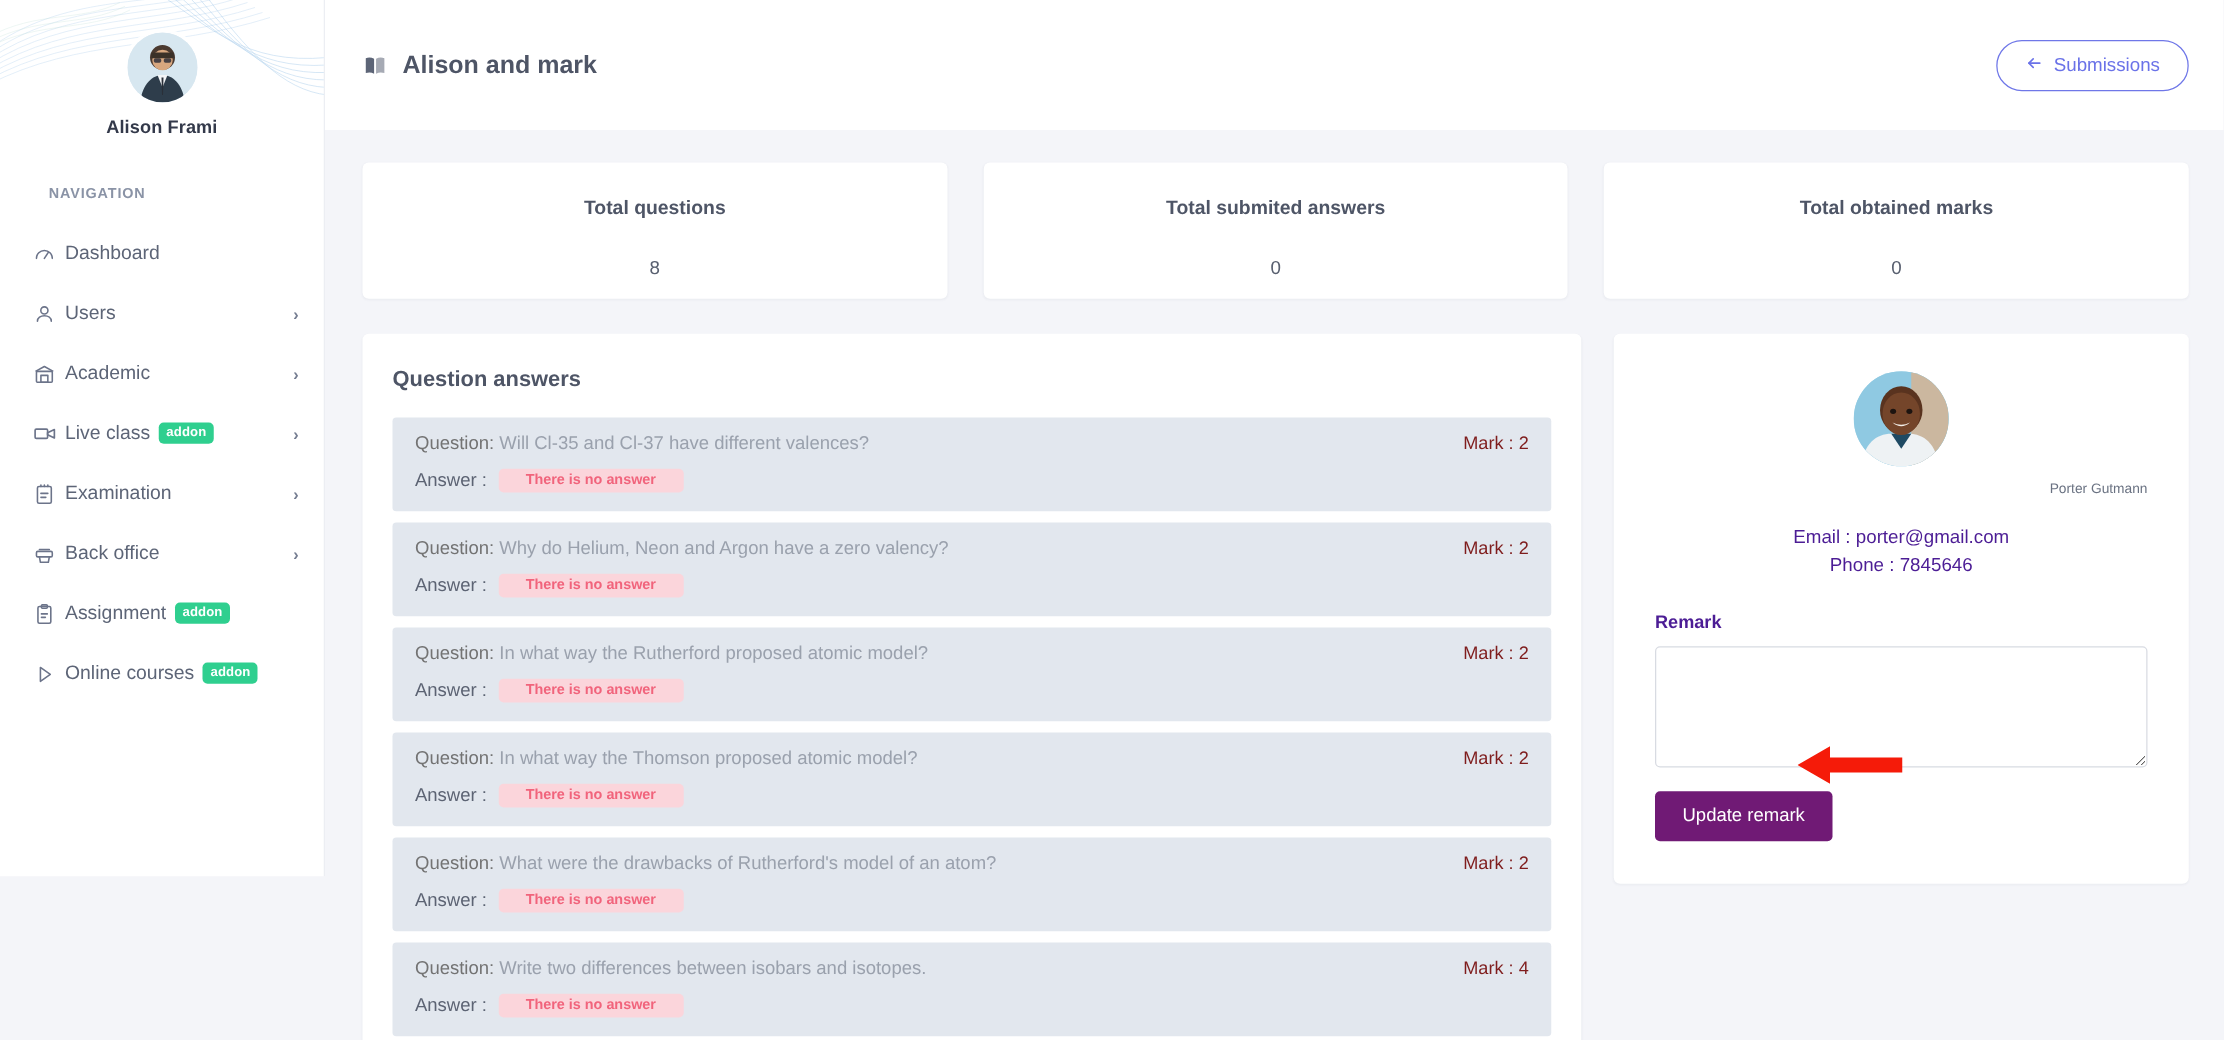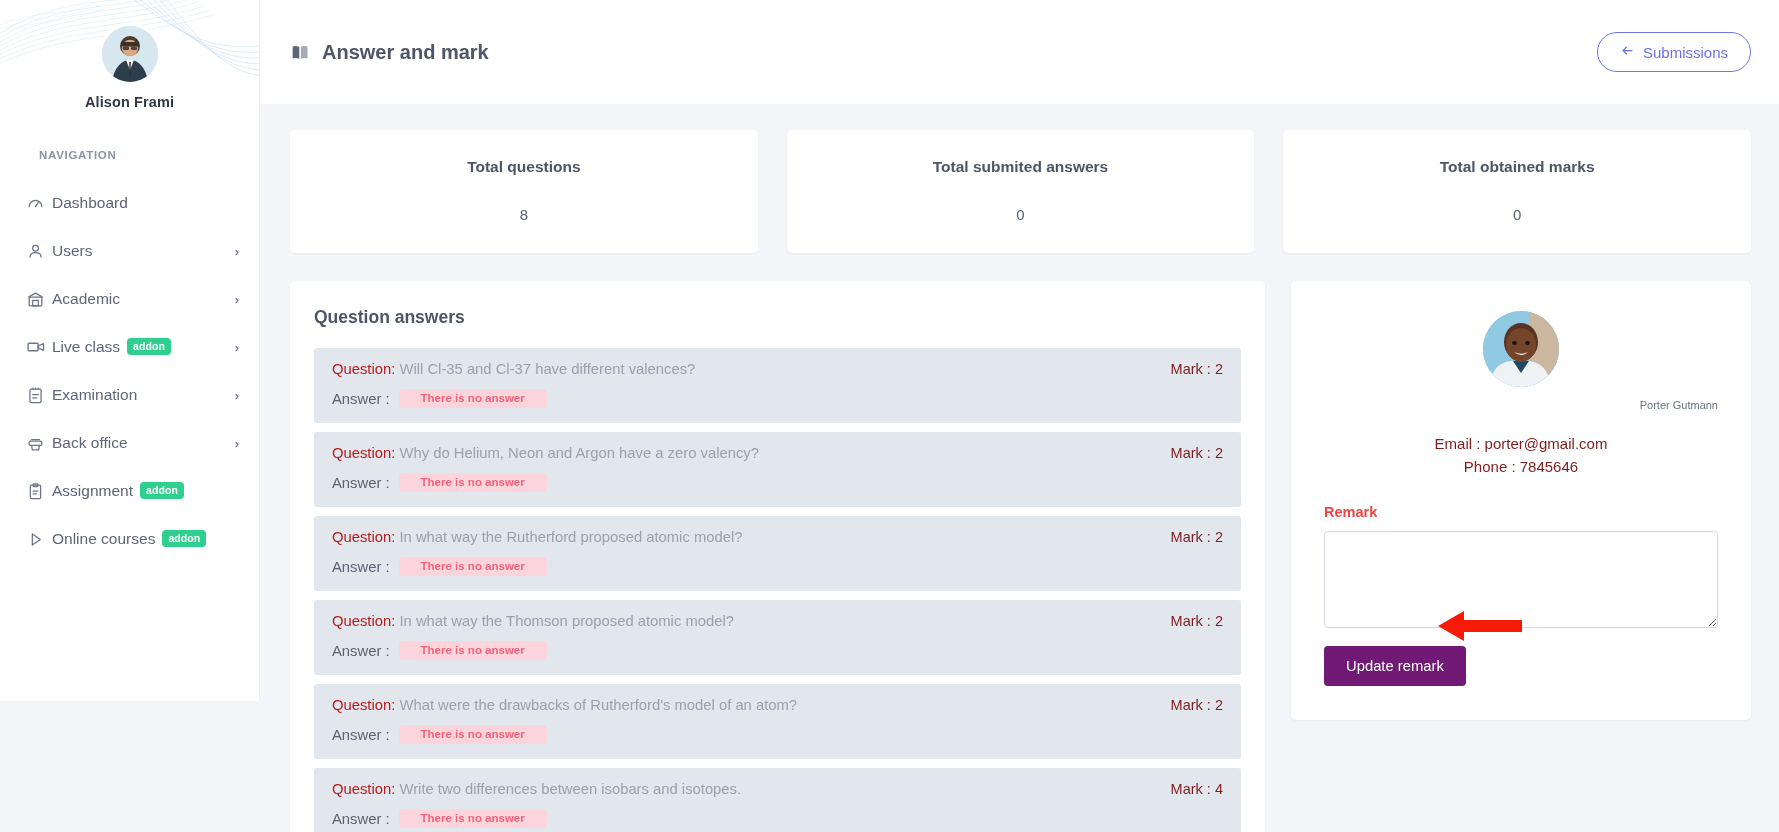--- a/index.html
+++ b/index.html
@@ -115,21 +115,21 @@
     white-space: nowrap;
   }
 
   .content { padding: 26px 28px 0 30px; }
 
   .stats-row { display: flex; gap: 29px; }
   .stat-card {
     flex: 1 1 0;
     background: #ffffff;
     border-radius: 5px;
-    padding: 28px 16px 30px;
+    padding: 28px 16px 16px;
     text-align: center;
     box-shadow: 0 1px 2px rgba(45,52,74,.05);
   }
   .stat-title { font-size: 15.5px; font-weight: 700; color: #4e5566; }
   .stat-value { margin-top: 30px; font-size: 15px; color: #596070; }
 
   .panels { display: flex; gap: 26px; margin-top: 28px; }
 
   .qa-panel {
     flex: 1 1 auto;
@@ -144,21 +144,21 @@
     margin-bottom: 20px;
   }
   .q-row {
     background: #e2e7ee;
     border-radius: 3px;
     padding: 13px 18px 15px 18px;
     margin-bottom: 9px;
   }
   .q-line { display: flex; align-items: flex-start; }
   .q-text { flex: 1 1 auto; font-size: 14.8px; color: #9aa1ad; }
-  .q-text b { color: #b91c1c; font-weight: 400; }
+  .q-text b { color: #737373; font-weight: 400; }
   .q-mark { flex: 0 0 auto; font-size: 14.5px; color: #7f1d1d; padding-left: 16px; }
   .a-line { margin-top: 12px; display: flex; align-items: center; gap: 9px; }
   .a-label { font-size: 14.8px; color: #5c6373; }
   .no-answer {
     background: #fbd5db;
     color: #f1647c;
     font-size: 11.5px;
     font-weight: 600;
     border-radius: 4px;
     padding: 3px 22px 4px;
@@ -177,25 +177,25 @@
   .stu-avatar {
     width: 76px; height: 76px; margin: 0 auto;
     border-radius: 50%; overflow: hidden; background: #9fd2e6;
   }
   .stu-name {
     margin-top: 12px; text-align: right;
     font-size: 11px; color: #6a7282;
   }
   .stu-meta {
     margin-top: 22px; text-align: center;
-    font-size: 15px; color: #7f1d1d; line-height: 1.5;
+    font-size: 15px; color: #4c1d95; line-height: 1.5;
   }
   .remark-label {
     margin-top: 26px;
-    font-size: 14.5px; font-weight: 700; color: #ef4444;
+    font-size: 14.5px; font-weight: 700; color: #4c1d95;
   }
   .remark-box {
     margin-top: 11px;
     width: 100%; height: 97px;
     border: 1px solid #d8dbe2;
     border-radius: 4px;
     background: #fff;
     resize: vertical;
     font-family: "Liberation Sans", sans-serif;
     font-size: 14px;
@@ -378,21 +378,21 @@
   <section class="main">
 
     <header class="topbar">
       <div class="topbar-title">
         <span>
           <svg class="book-icon" width="21" height="21" viewBox="0 0 24 24" fill="currentColor">
             <path d="M3 5.2 C5.6 4.2 8.3 4.4 10.6 5.8 L10.6 19.4 C8.3 18 5.6 17.8 3 18.8 Z"></path>
             <path d="M12.4 5.8 C14.7 4.4 17.4 4.2 20 5.2 L20 18.8 C17.4 17.8 14.7 18 12.4 19.4 Z" opacity=".55"></path>
           </svg>
         </span>
-        <span>Answer and mark</span>
+        <span>Alison and mark</span>
       </div>
       <div class="topbar-spacer"></div>
       <button class="btn-outline">
         <span>
           <svg width="15" height="15" viewBox="0 0 24 24" fill="none" stroke="currentColor" stroke-width="2" stroke-linecap="round" stroke-linejoin="round">
             <path d="M19 12 H5"></path>
               <path d="M10.5 6.5 L5 12 L10.5 17.5"></path>
           </svg>
         </span>
         <span>Submissions</span>

